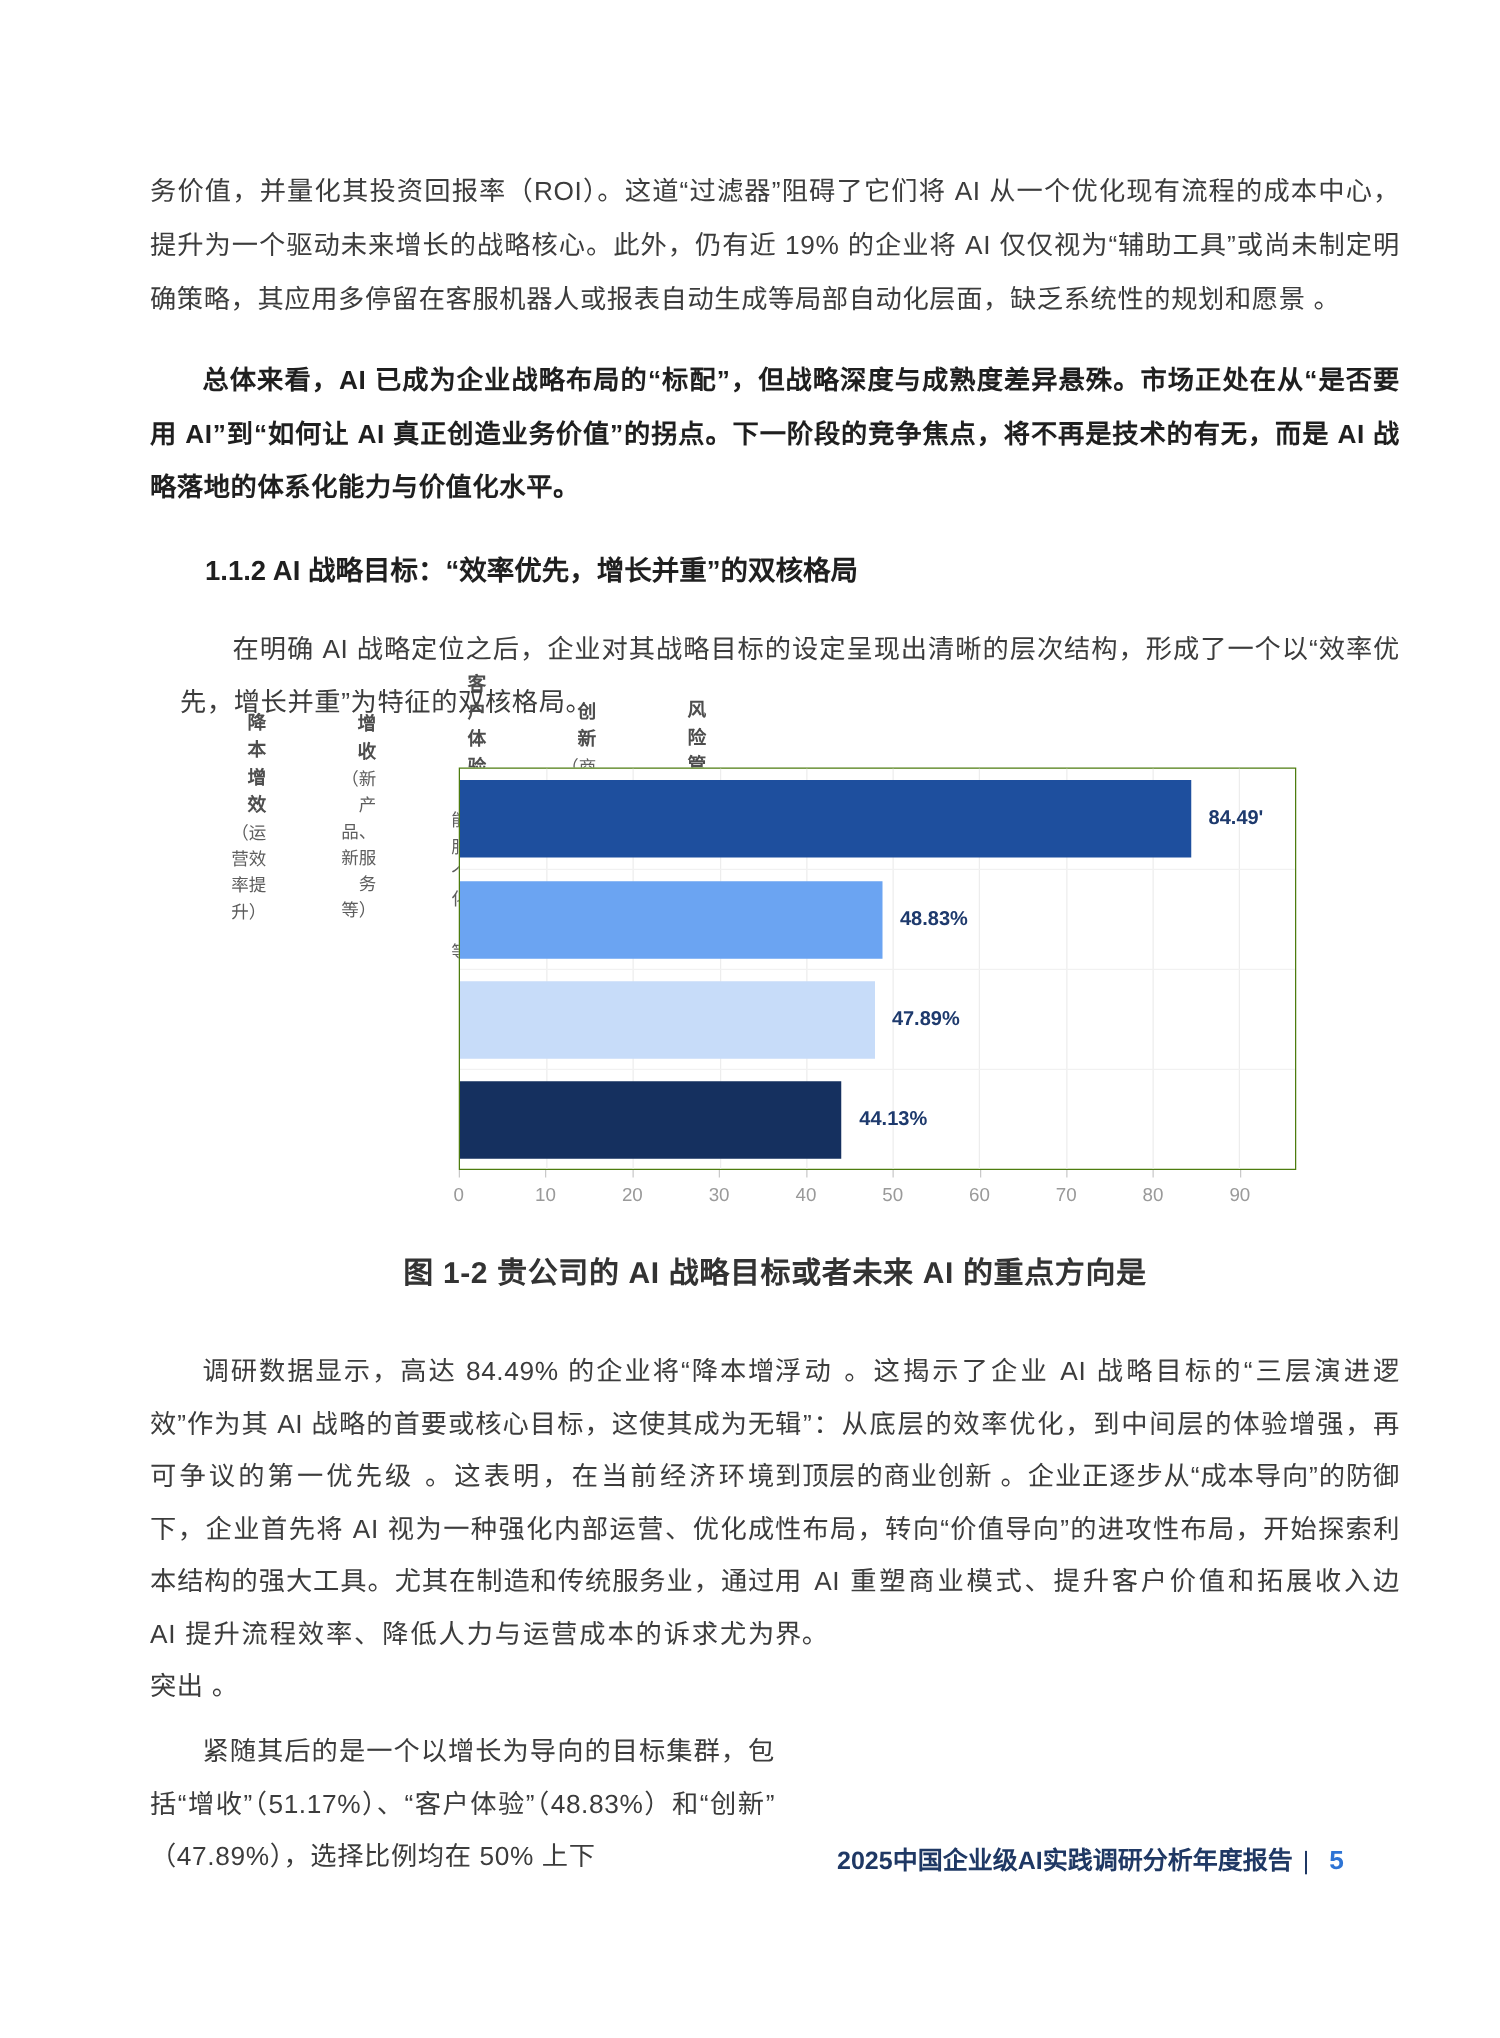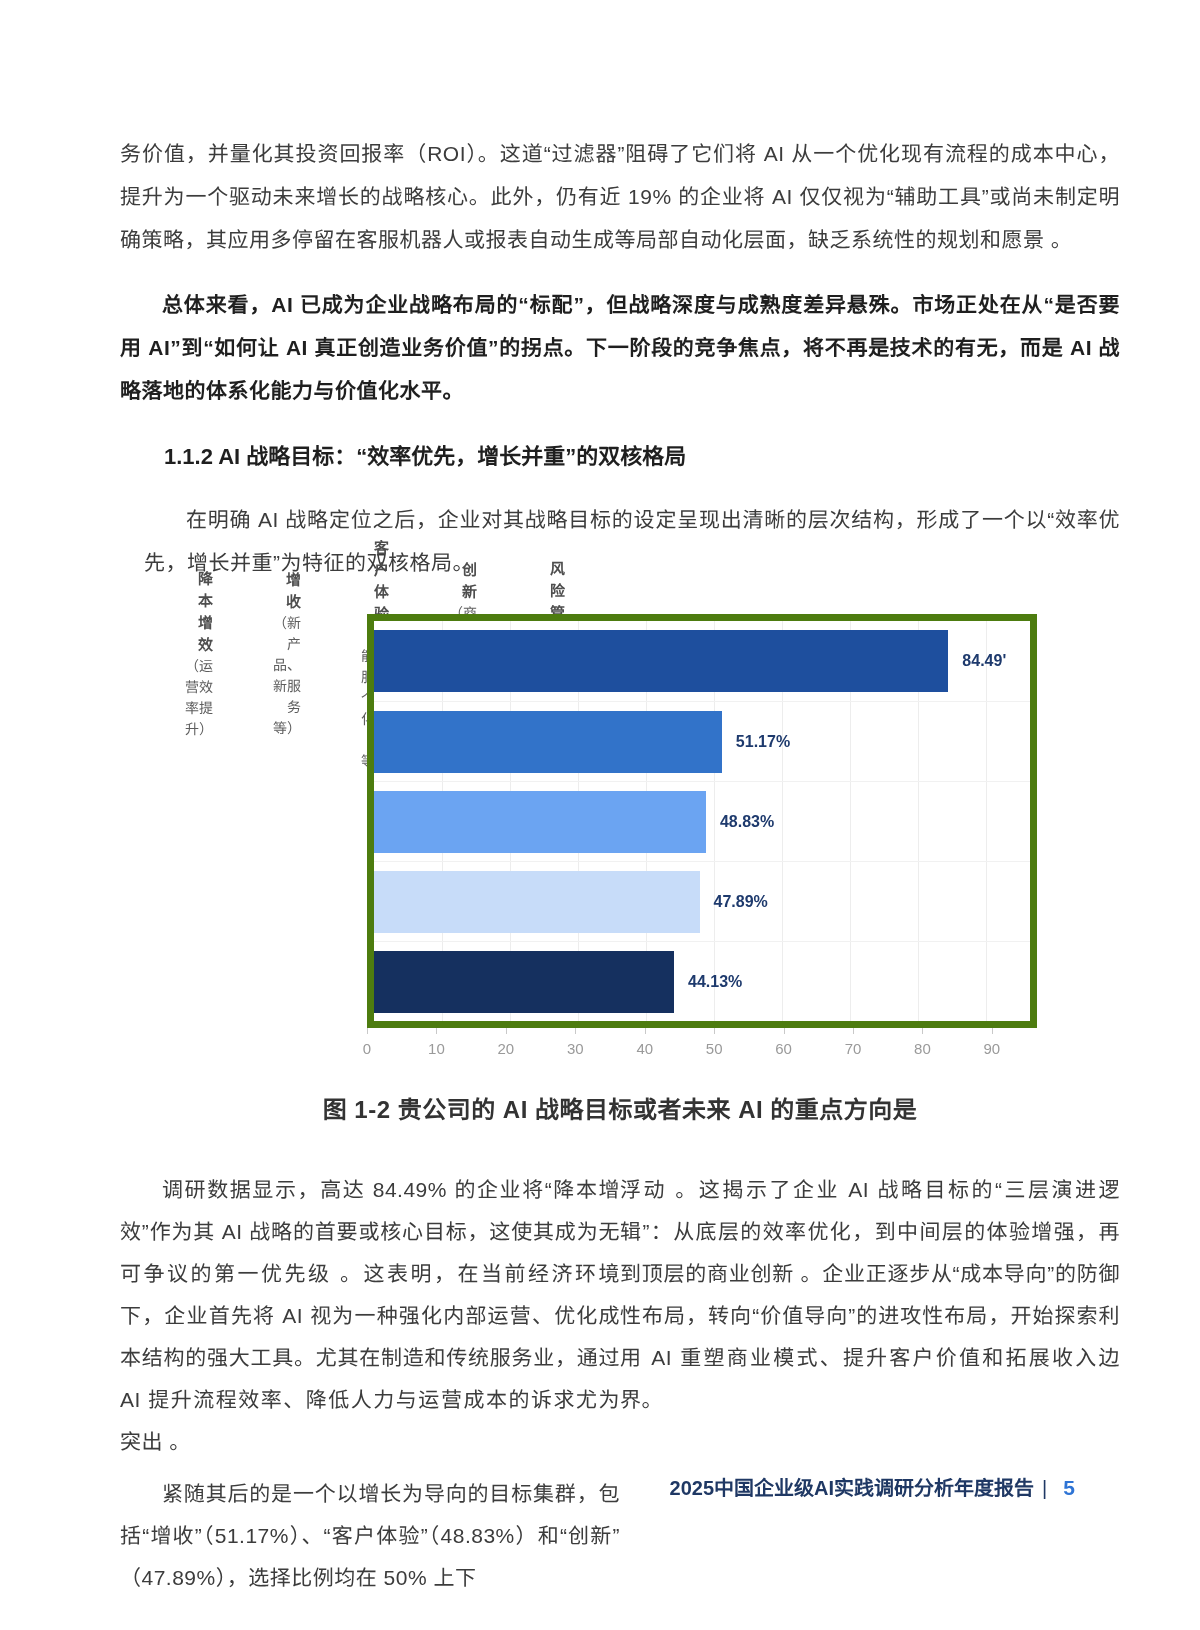--- a/index.html
+++ b/index.html
@@ -54,21 +54,21 @@
     justify-content: center;
     text-align: right;
     padding-right: 16px;
     color: #4e4e4e;
   }
   .label-main { font-size: 15px; line-height: 22px; font-weight: 600; }
   .label-sub  { font-size: 14px; line-height: 21px; color: #5d5d5d; }
   .chart-plot {
     position: relative;
     flex: 1;
-    border: 7px solid #4d7c0f;
+    border: 1px solid #4d7c0f;
     box-sizing: border-box;
     background: #ffffff;
   }
   .chart-grid { position: absolute; top: 0; left: 0; right: 0; bottom: 0; }
   .gridline { position: absolute; top: 0; bottom: 0; width: 1px; background: #ededed; }
   .bar-row {
     position: relative;
     z-index: 1;
     height: 80px;
     box-sizing: border-box;
@@ -175,24 +175,20 @@
             <div class="gridline" style="left: 41.4508%;"></div>
             <div class="gridline" style="left: 51.8135%;"></div>
             <div class="gridline" style="left: 62.1762%;"></div>
             <div class="gridline" style="left: 72.5389%;"></div>
             <div class="gridline" style="left: 82.9016%;"></div>
             <div class="gridline" style="left: 93.2642%;"></div>
           </div>
       <div class="bar-row">
             <div class="bar" style="width: 87.5544%; background: rgb(30, 79, 158);"></div>
             <div class="value-label" style="left: calc(87.5544% + 14px); color: rgb(30, 58, 109);">84.49'</div>
-          </div>
-          <div class="bar-row">
-            <div class="bar" style="width: 53.0259%; background: rgb(50, 115, 201);"></div>
-            <div class="value-label" style="left: calc(53.0259% + 14px); color: rgb(30, 58, 109);">51.17%</div>
           </div>
           <div class="bar-row">
             <div class="bar" style="width: 50.601%; background: rgb(107, 164, 242);"></div>
             <div class="value-label" style="left: calc(50.601% + 14px); color: rgb(30, 58, 109);">48.83%</div>
           </div>
           <div class="bar-row">
             <div class="bar" style="width: 49.6269%; background: rgb(199, 220, 249);"></div>
             <div class="value-label" style="left: calc(49.6269% + 14px); color: rgb(30, 58, 109);">47.89%</div>
           </div>
           <div class="bar-row">

